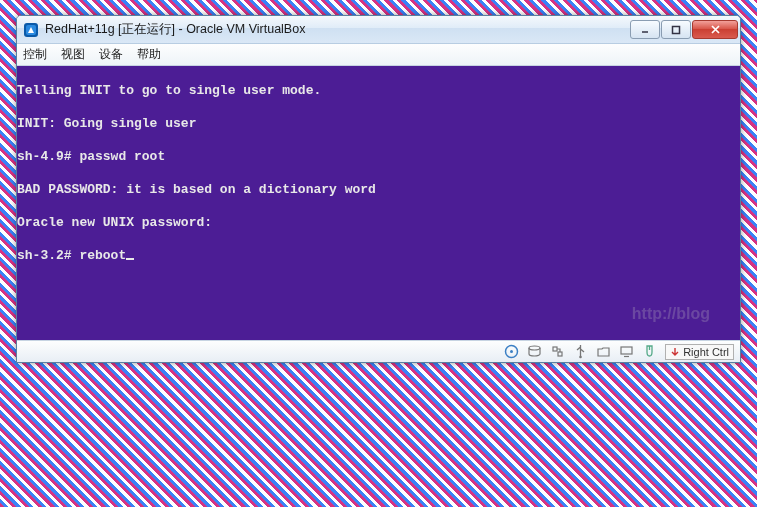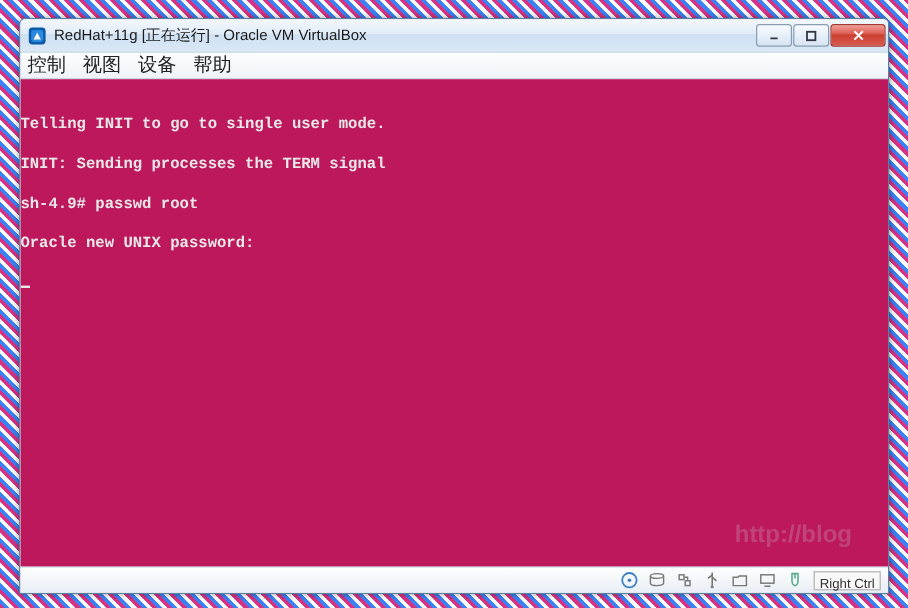--- a/index.html
+++ b/index.html
@@ -12,21 +12,21 @@
       #3b82f6 3px, #3b82f6 6px,
       #ffffff 6px, #ffffff 9px
     );
     font-family: "Segoe UI", Tahoma, sans-serif;
     overflow: hidden;
     position: relative;
     padding: 15px 16px 11px 16px;
   }
   .window {
     width: 725px;
-    height: 480px;
+    height: 348px;
     background: #fff;
     border: 1px solid #5a7fa0;
     border-radius: 5px 5px 0 0;
     box-shadow: 0 0 6px rgba(0,0,0,0.4);
     display: flex;
     flex-direction: column;
     overflow: hidden;
   }
   .titlebar {
     height: 28px;
@@ -66,33 +66,33 @@
     border-color: #a63a30;
     color:#fff;font-weight:bold;
   }
   .menubar {
     height: 22px;
     background: linear-gradient(to bottom,#fdfefe,#eef3f8);
     border-bottom: 1px solid #c7d4e2;
     display:flex;
     align-items:center;
     padding: 0 6px;
-    font-size: 16px;
+    font-size: 12px;
     color:#222;
   }
   .menu-item { margin-right: 14px; cursor: default; }
   .terminal {
     flex:1;
-    background:#be185d;
+    background:#4c1d95;
     color:#e8e8e8;
     font-family:"Courier New","Lucida Console",monospace;
     font-size:13px;
     font-weight:bold;
     line-height:16.5px;
-    padding:13px 0 0 0;
+    padding:0 0 0 0;
     white-space:pre;
     overflow:hidden;
     position:relative;
   }
   .term-line { padding:0; }
   .cursor {
     display:inline-block;
     width:8px;height:2px;
     background:#e8e8e8;
     vertical-align:baseline;
@@ -113,27 +113,27 @@
   .status-icons { display:flex; gap:8px; align-items:center; }
   .st-icon { width:15px;height:15px;display:flex;align-items:center;justify-content:center;color:#5a5a5a;}
   .host-key {
     border:1px solid #b0b0b0;
     background:#f8f8f8;
     font-size:11px;
     padding:0 4px;
     height:16px;
     line-height:14px;
     color:#333;
-    display:flex;align-items:center;gap:3px;flex-direction:column;
+    display:flex;align-items:center;gap:3px;
   }
   .watermark {
     position:absolute;
     right:30px; bottom:18px;
     color: rgba(200,200,200,0.25);
-    font-size: 20px;
+    font-size: 16px;
     font-family: Arial,sans-serif;
     pointer-events:none;
     text-align:center;
   }
 </style>
 </head>
 <body>
 
 <div class="window">
 
@@ -167,24 +167,25 @@
 
   <div class="menubar">
     <span class="menu-item">控制</span>
     <span class="menu-item">视图</span>
     <span class="menu-item">设备</span>
     <span class="menu-item">帮助</span>
   </div>
 
   <div class="terminal">
 <div class="term-line">Telling INIT to go to single user mode.</div>
-<div class="term-line">INIT: Sending processes the TERM signal</div>
+<div class="term-line">INIT: Going single user</div>
 <div class="term-line">sh-4.9# passwd root</div>
+<div class="term-line">BAD PASSWORD: it is based on a dictionary word</div>
 <div class="term-line">Oracle new UNIX password:</div>
-<div class="term-line"><span class="cursor"></span></div>
+<div class="term-line"><span>sh-3.2# reboot</span><span class="cursor"></span></div>
     <div class="watermark">http://blog</div>
   </div>
 
   <div class="statusbar">
     <div class="status-icons">
       <span class="st-icon">
         <svg width="15" height="15" viewBox="0 0 15 15">
             <circle cx="7.5" cy="7.5" r="6" fill="none" stroke="#3b7fc4" stroke-width="1.5"></circle>
             <circle cx="7.5" cy="7.5" r="1.5" fill="#3b7fc4"></circle>
           </svg>

